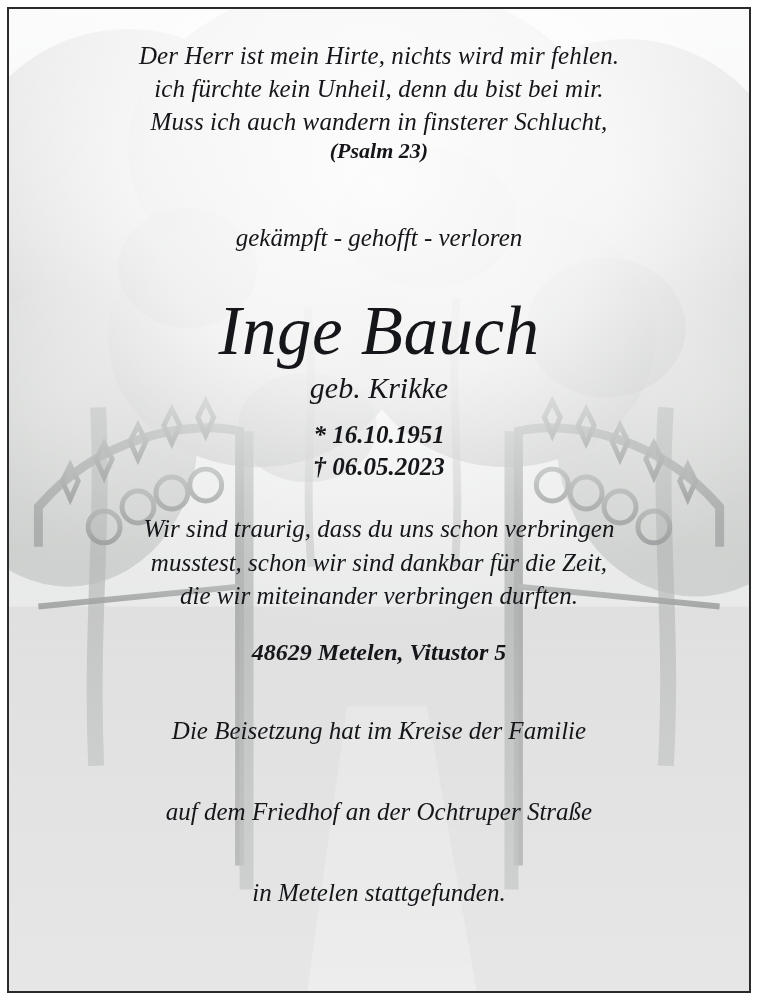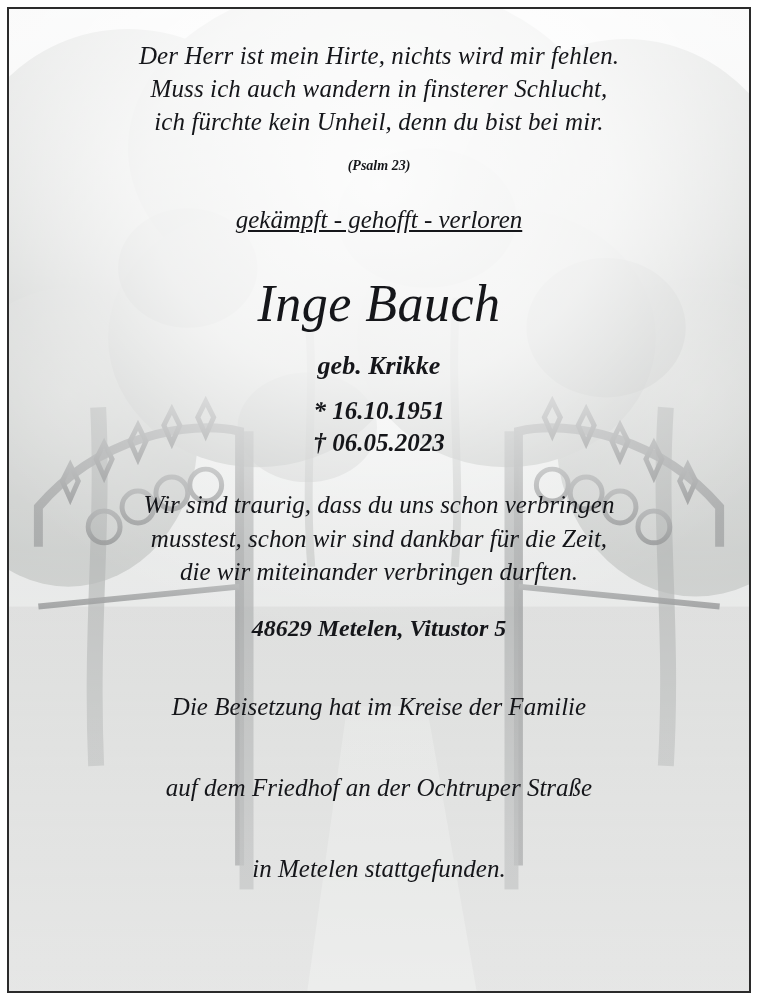--- a/index.html
+++ b/index.html
@@ -58,42 +58,40 @@
     color: #15161a;
   }
   .verse {
     font-style: italic;
     font-size: 25px;
     line-height: 1.32;
     letter-spacing: 0.1px;
   }
   .verse div { white-space: nowrap; }
   .psalm {
-    margin-top: 20px;
-    font-style: italic;
-    font-weight: bold;
-    font-size: 14px;
+    margin-top: 0;
+    font-style: italic;
+    font-weight: bold;
+    font-size: 22px;
   }
   .motto {
-    margin-top: 32px;
-    font-style: italic;
-    font-size: 25px;
-    text-decoration: underline;
+    margin-top: 60px;
+    font-style: italic;
+    font-size: 25px;
   }
   .name {
     margin-top: 40px;
     font-style: italic;
-    font-size: 52px;
+    font-size: 69px;
     letter-spacing: 0.5px;
   }
   .maiden {
-    margin-top: 18px;
-    font-style: italic;
-    font-weight: bold;
-    font-size: 26px;
+    font-style: italic;
+    font-weight: normal;
+    font-size: 30px;
   }
   .dates {
     margin-top: 14px;
     font-style: italic;
     font-weight: bold;
     font-size: 25px;
     line-height: 1.26;
   }
   .farewell {
     margin-top: 30px;
@@ -242,22 +240,22 @@
         </g>
       </svg>
     </div>
 
     <div class="veil"></div>
 
     <div class="content">
 
       <div class="verse">
         <div>Der Herr ist mein Hirte, nichts wird mir fehlen.</div>
+        <div>ich fürchte kein Unheil, denn du bist bei mir.</div>
         <div>Muss ich auch wandern in finsterer Schlucht,</div>
-        <div>ich fürchte kein Unheil, denn du bist bei mir.</div>
       </div>
 
       <div class="psalm">(Psalm 23)</div>
 
       <div class="motto">gekämpft - gehofft - verloren</div>
 
       <div class="name">Inge Bauch</div>
 
       <div class="maiden">geb. Krikke</div>
 

